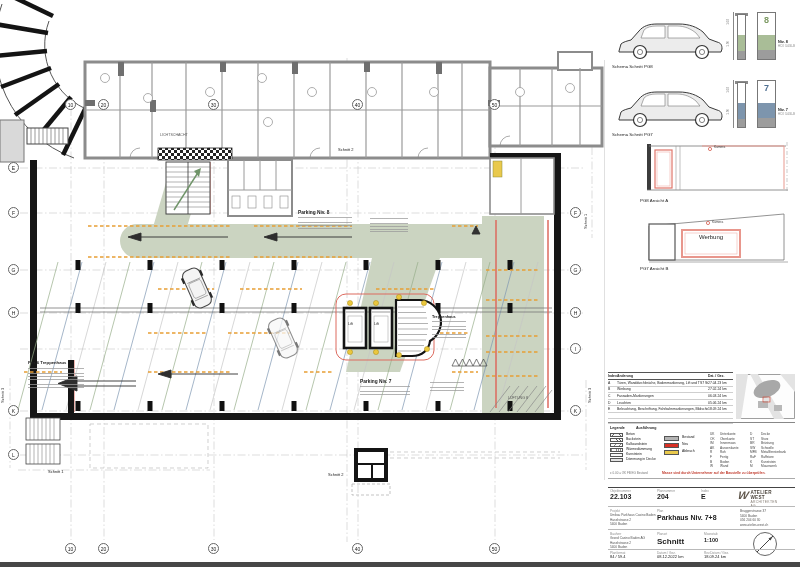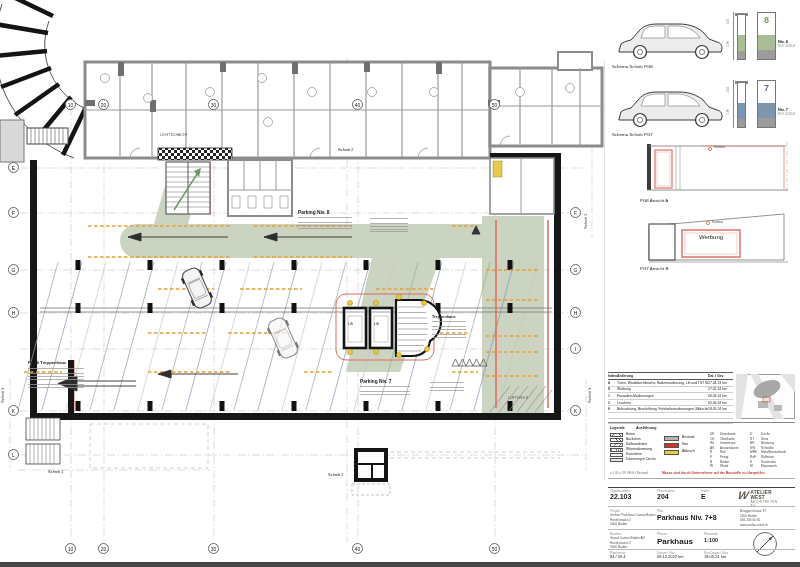--- a/index.html
+++ b/index.html
@@ -695,21 +695,21 @@
     <span class="lbl tiny" style="left:740px;top:518px">056 204 60 30</span>
     <span class="lbl tiny" style="left:740px;top:522.5px">www.atelier-west.ch</span>
 
     <div class="hr" style="top:529px"></div>
 
     <span class="flab" style="left:610px;top:532px">Bauherr</span>
     <span class="lbl tiny" style="left:610px;top:536px">Grand Casino Baden AG</span>
     <span class="lbl tiny" style="left:610px;top:540.5px">Haselstrasse 2</span>
     <span class="lbl tiny" style="left:610px;top:545px">5400 Baden</span>
     <span class="flab" style="left:657px;top:532px">Planart</span>
-    <span class="fval" style="left:657px;top:537px;font-size:8px">Parkhaus</span>
+    <span class="fval" style="left:657px;top:537px;font-size:8px">Schnitt</span>
     <span class="flab" style="left:704px;top:532px">Massstab</span>
     <span class="fval" style="left:704px;top:537px;font-size:5.5px">1:100</span>
 
     <svg class="abs" style="left:752px;top:531px" width="26" height="26" viewBox="0 0 26 26">
       <circle cx="13" cy="13" r="11.5" fill="none" stroke="#555" stroke-width="0.9"></circle>
       <line x1="5" y1="21" x2="21" y2="5" stroke="#444" stroke-width="1"></line>
       <polygon points="21,5 16.5,7.5 18.5,9.5" fill="#444"></polygon>
     </svg>
 
     <div class="hr" style="top:548.5px"></div>

